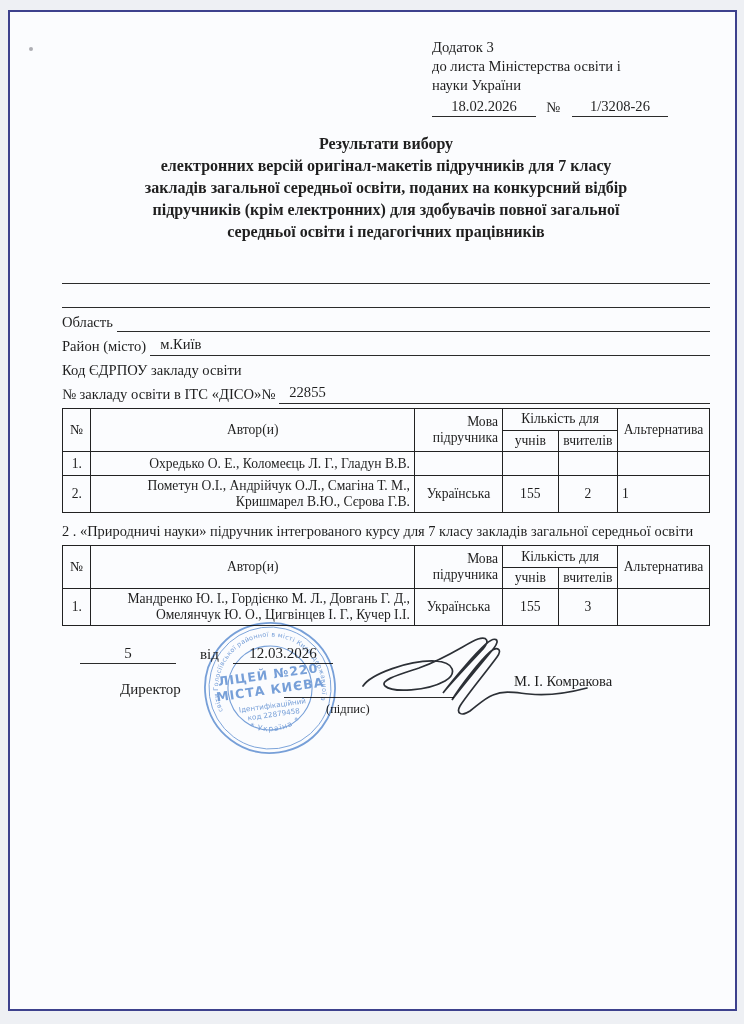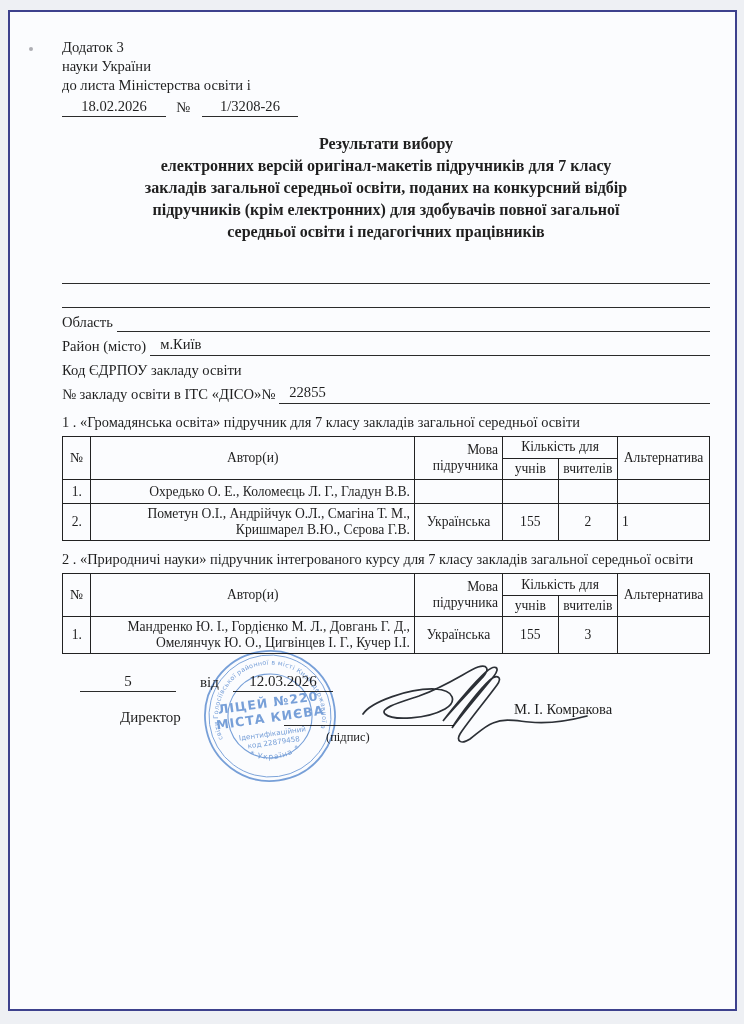--- a/index.html
+++ b/index.html
@@ -27,21 +27,21 @@
     position:absolute;left:19px;top:35px;width:4px;height:4px;border-radius:50%;
     background:#9a9aa0;opacity:.8;
   }
   .content{
     position:absolute;left:52px;top:26px;width:648px;
     font-size:14.6px;line-height:1.3;
   }
   .pre{white-space:pre-line;text-align:right;}
 
   
-  .doc-header{line-height:19px;}
+  .doc-header{margin-left:370px;line-height:19px;}
   .doc-header-numline{margin-top:2px;display:flex;align-items:flex-end;}
   .u{border-bottom:1.2px solid #2b2b2b;display:inline-block;text-align:center;}
   .u-date{width:104px;}
   .u-number{width:96px;margin-left:12px;}
   .no-sign{margin-left:10px;}
 
   
   .doc-title{
     margin-top:16px;text-align:center;font-weight:bold;font-size:16px;line-height:22px;
   }
@@ -100,22 +100,22 @@
 </head>
 <body>
 
 <div class="page">
   <div class="artifact-dot"></div>
 
   <div class="content">
 
     <div class="doc-header">
       <div>Додаток 3</div>
+      <div>до листа Міністерства освіти і</div>
       <div>науки України</div>
-      <div>до листа Міністерства освіти і</div>
       <div class="doc-header-numline">
         <span class="u u-date">18.02.2026</span>
         <span class="no-sign">№</span>
         <span class="u u-number">1/3208-26</span>
       </div>
     </div>
 
     <div class="doc-title pre">Результати вибору
 електронних версій оригінал-макетів підручників для 7 класу
 закладів загальної середньої освіти, поданих на конкурсний відбір
@@ -139,21 +139,20 @@
       </div>
       <div class="field">
         <span class="label">Код ЄДРПОУ закладу освіти</span>
       </div>
       <div class="field">
         <span class="label">№ закладу освіти в ІТС «ДІСО»№</span>
         <span class="line">22855</span>
       </div>
     </div>
 
-    <div class="section-heading">1 . «Громадянська освіта» підручник для 7 класу закладів загальної середньої освіти</div>
     <table>
       <colgroup>
         <col class="c-num">
           <col class="c-authors">
           <col class="c-lang">
         <col class="c-students">
           <col class="c-teachers">
           <col class="c-alt">
       </colgroup>
       <tbody>

